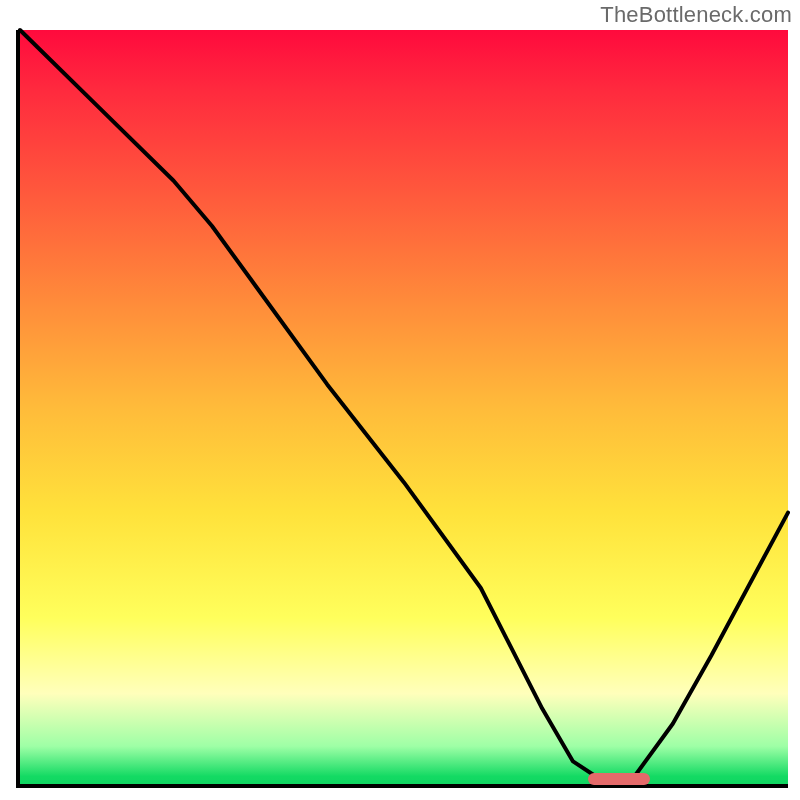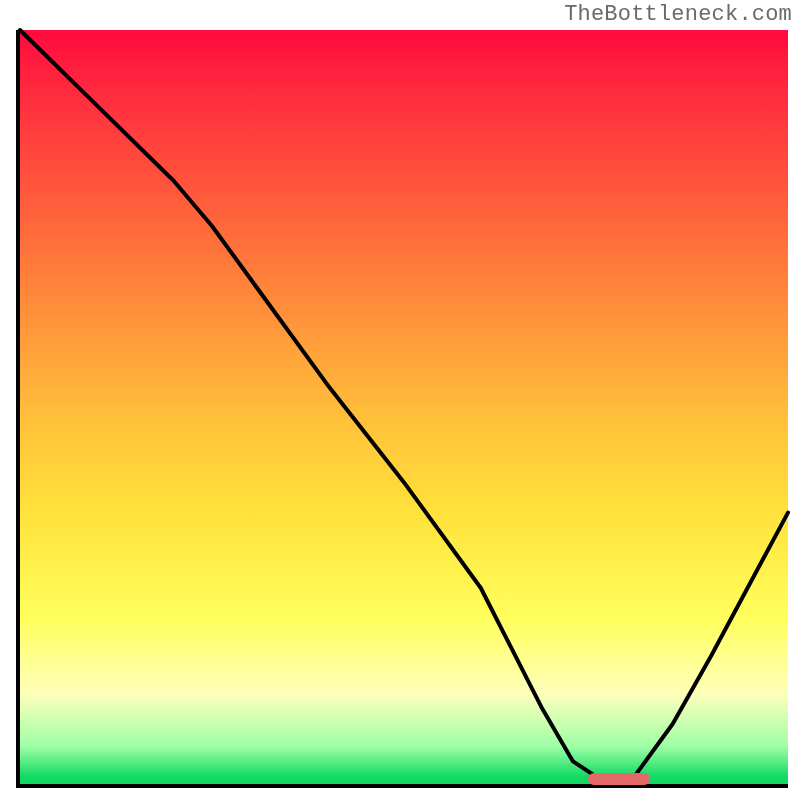--- a/index.html
+++ b/index.html
@@ -8,21 +8,20 @@
     width: 800px;
     height: 800px;
     overflow: hidden;
     background: #ffffff;
     font-family: Arial, Helvetica, sans-serif;
   }
   .chart-container {
     position: relative;
     width: 800px;
     height: 800px;
-    font-family: Liberation Mono, monospace;
   }
   .watermark {
     position: absolute;
     top: 2px;
     right: 8px;
     font-size: 22px;
     color: #6a6a6a;
     font-weight: 400;
     letter-spacing: 0.2px;
   }

